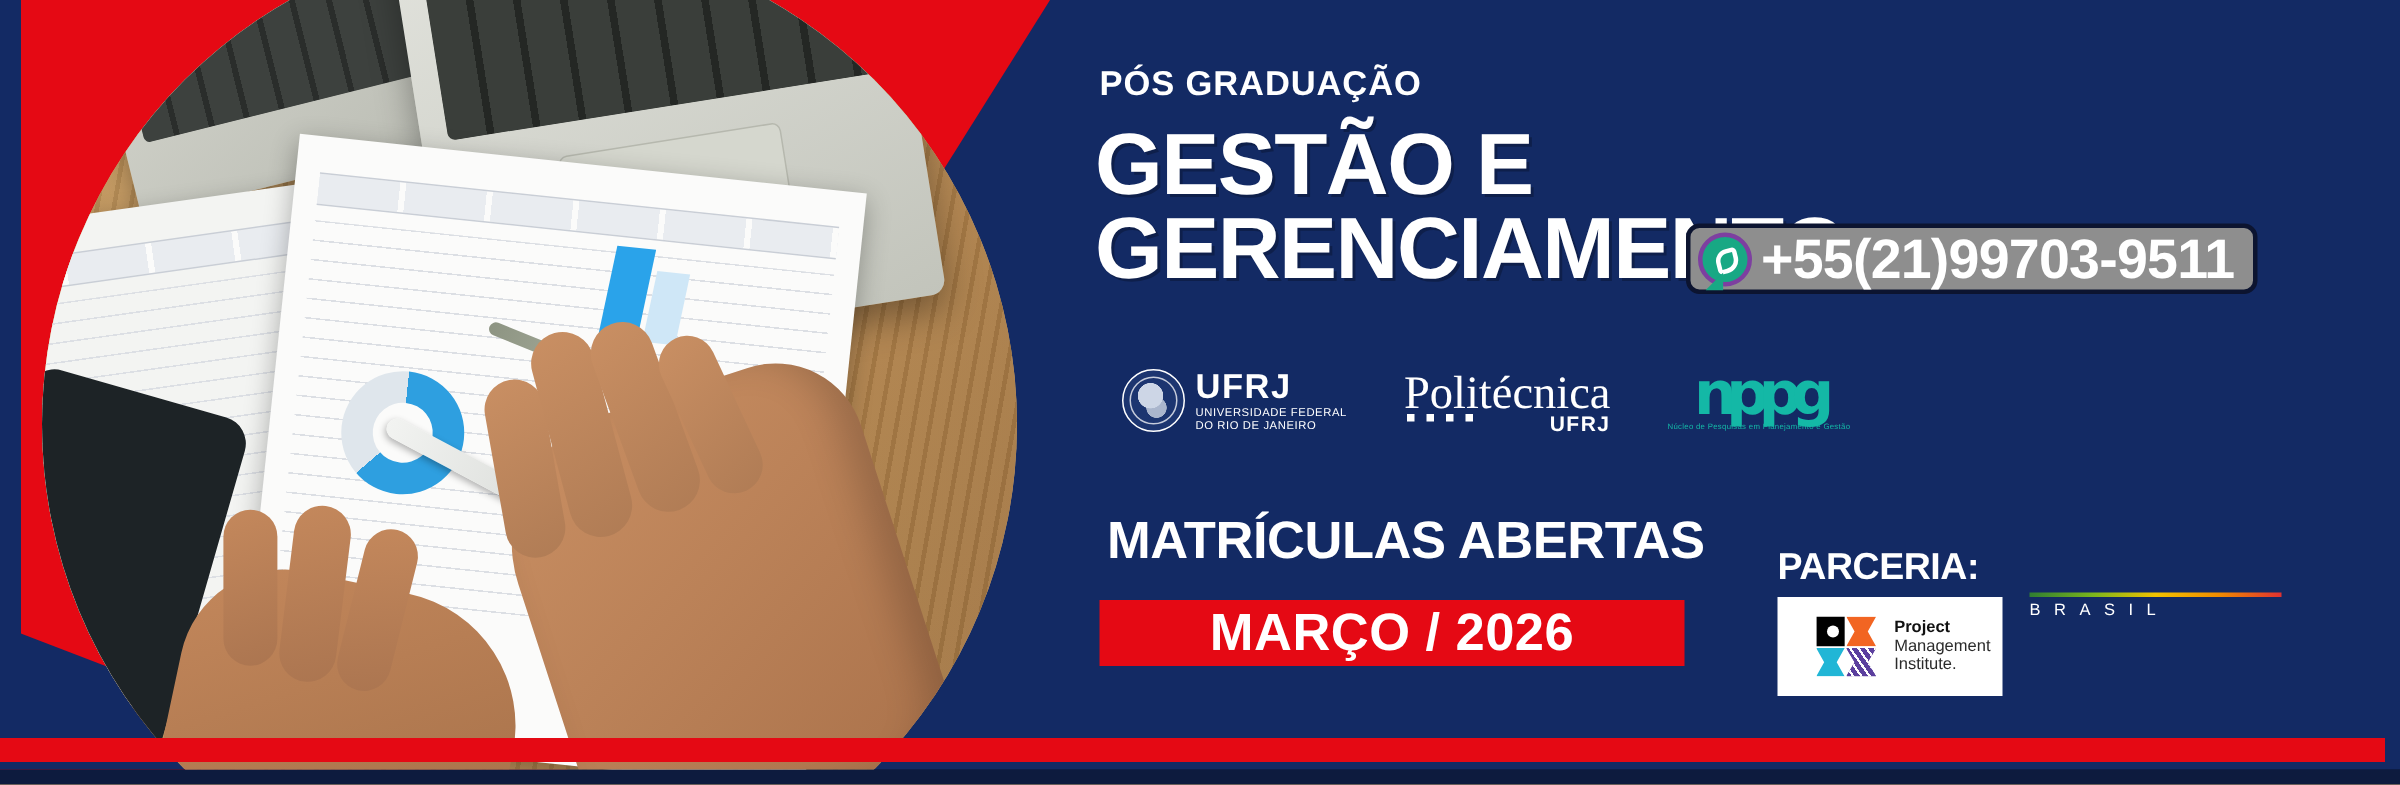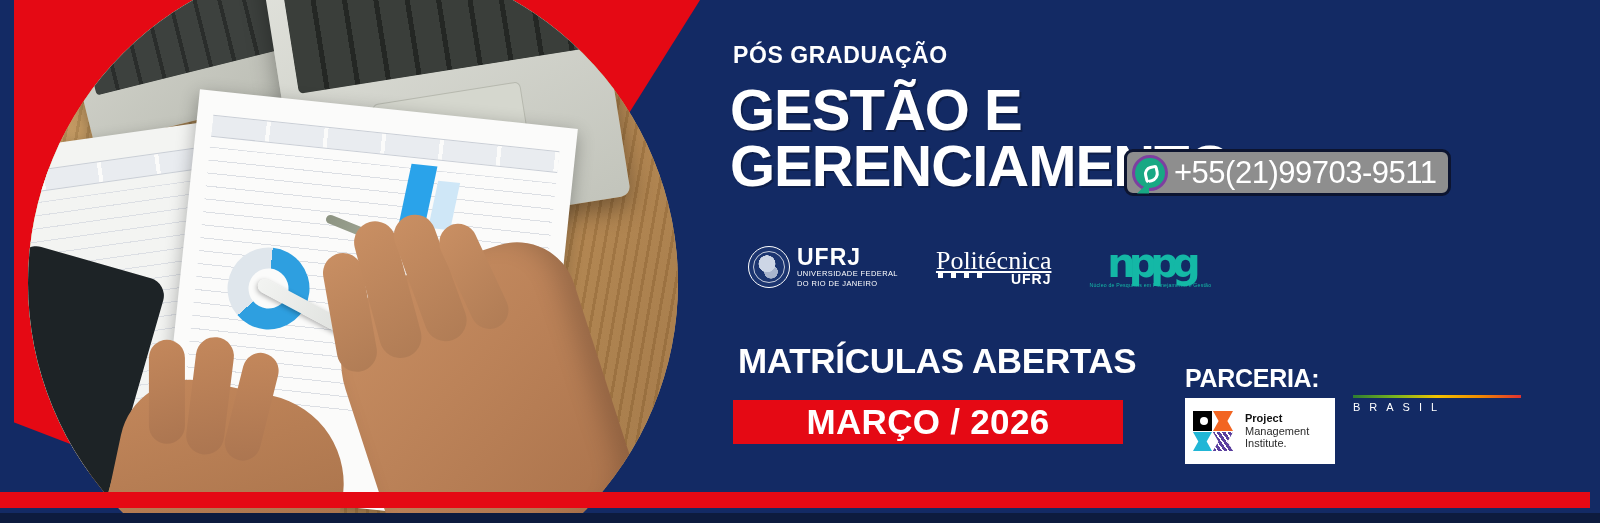--- a/index.html
+++ b/index.html
@@ -98,51 +98,51 @@
             text-shadow:2px 2px 0 rgba(0,0,0,.25);}
   .headline .l2{display:block;}
 
   .phone-badge{position:absolute;left:391px;top:149px;height:47px;display:flex;align-items:center;gap:6px;
       background:#8e8e8e;border:3px solid #0c1430;border-radius:9px;padding:0 12px 0 5px;}
   .wa{width:36px;height:36px;border-radius:50%;background:#18a884;border:3px solid #7d3fa0;position:relative;flex:0 0 auto;}
   .wa::after{content:"";position:absolute;left:2px;bottom:-6px;width:12px;height:12px;background:#18a884;
       clip-path:polygon(0 100%,100% 0,100% 100%);}
   .wa i{position:absolute;left:9px;top:8px;width:15px;height:16px;border:3.5px solid #fff;border-radius:8px 3px 9px 3px;
       transform:rotate(-14deg);}
-  .phone-num{font-size:31px;font-weight:normal;color:#fff;letter-spacing:-.5px;white-space:nowrap;}
+  .phone-num{font-size:37px;font-weight:bold;color:#fff;letter-spacing:-.5px;white-space:nowrap;}
 
   
   .logos{position:absolute;left:15px;top:236px;height:62px;display:flex;align-items:center;gap:38px;}
   .ufrj{display:flex;align-items:center;gap:7px;}
   .seal{width:42px;height:42px;border-radius:50%;border:1.5px solid #fff;position:relative;
         background:radial-gradient(circle at 45% 42%, #cdd6e6 0 26%, transparent 27%),
                    radial-gradient(circle at 55% 62%, #aab6cd 0 20%, transparent 21%),
                    #1c3570;}
   .seal::after{content:"";position:absolute;left:4px;top:4px;right:4px;bottom:4px;border-radius:50%;border:1px solid rgba(255,255,255,.75);}
   .ufrj-tx{color:#fff;}
   .ufrj-tx .big{font-size:23px;font-weight:bold;letter-spacing:1px;line-height:1;}
   .ufrj-tx .sm{font-size:7.5px;letter-spacing:.4px;line-height:1.25;margin-top:2px;}
   .poli{color:#fff;position:relative;}
-  .poli .nm{font-family:"Liberation Serif", serif;font-size:26px;line-height:1;text-decoration:underline;}
+  .poli .nm{font-family:"Liberation Serif", serif;font-size:31px;line-height:1;}
   .poli .dots{position:absolute;left:2px;bottom:8px;display:flex;gap:8px;}
   .poli .dots b{width:5px;height:5px;background:#fff;display:block;}
   .poli .sub{text-align:right;font-size:14px;font-weight:bold;letter-spacing:1px;line-height:1;margin-top:-2px;}
   .nppg{color:#14b8a6;text-align:center;}
   .nppg .mark{font-size:40px;font-weight:bold;letter-spacing:-7px;line-height:.8;font-family:"DejaVu Sans", sans-serif;}
   .nppg .cap{font-size:5.2px;letter-spacing:.2px;margin-top:3px;white-space:nowrap;}
 
   .matriculas{position:absolute;left:5px;top:341px;font-size:35px;font-weight:bold;color:#fff;letter-spacing:-.3px;}
   .month-band{position:absolute;left:0;top:400px;width:390px;height:44px;background:#e50914;
       display:flex;align-items:center;justify-content:center;}
   .month-band span{font-size:35px;font-weight:bold;color:#fff;letter-spacing:.3px;}
 
   
   .parceria{position:absolute;left:452px;top:364px;font-size:25px;font-weight:bold;color:#fff;letter-spacing:-.3px;}
   .pmi-card{position:absolute;left:452px;top:398px;width:150px;height:66px;background:#fff;
-      display:flex;align-items:center;gap:6px;padding:0 8px;}
+      display:flex;align-items:center;gap:6px;padding:0 8px;justify-content:flex-end;}
   .pmi-mark{width:46px;height:40px;position:relative;flex:0 0 auto;}
   .pmi-mark .p{position:absolute;left:0;top:0;width:19px;height:20px;background:#000;
       border-radius:0;clip-path:polygon(0 0,100% 0,100% 100%,38% 100%,38% 100%,38% 100%,0 100%);}
   .pmi-mark .p::after{content:"";position:absolute;left:7px;top:6px;width:8px;height:8px;background:#fff;border-radius:50%;}
   .pmi-mark .bow-o{position:absolute;left:20px;top:0;width:20px;height:20px;background:#f26522;
       clip-path:polygon(0 0,100% 0,72% 50%,100% 100%,0 100%,28% 50%);}
   .pmi-mark .bow-c{position:absolute;left:0;top:21px;width:19px;height:19px;background:#21b6d6;
       clip-path:polygon(0 0,100% 0,72% 50%,100% 100%,0 100%,28% 50%);}
   .pmi-mark .bow-p{position:absolute;left:20px;top:21px;width:20px;height:19px;background:#5b3f9e;
       clip-path:polygon(0 0,100% 0,72% 50%,100% 100%,0 100%,28% 50%);

